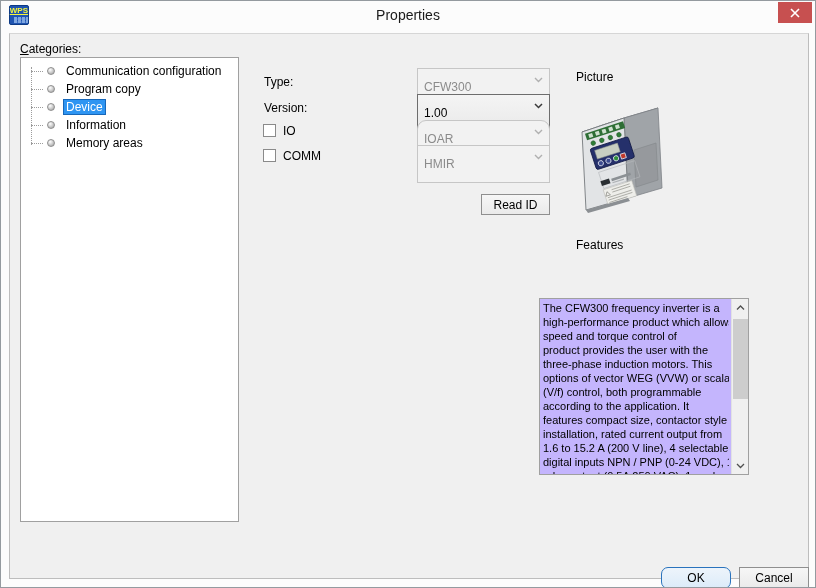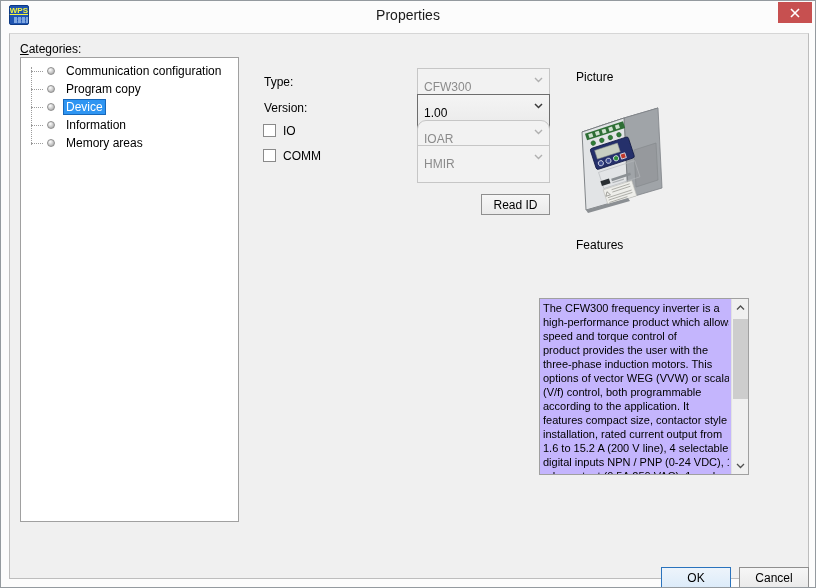--- a/index.html
+++ b/index.html
@@ -262,17 +262,17 @@
         </div>
         <div class="sb-thumb"></div>
         <div class="sb-arrow" style="bottom:0;">
           <svg width="9" height="6" viewBox="0 0 9 6">
               <path d="M1 1 L4.5 4.5 L8 1" stroke="#505050" stroke-width="1.3" fill="none"></path>
             </svg>
         </div>
       </div>
     </div>
 
-    <div class="btn default-focus" style="left:651px; top:516px; width:70px; height:22px;">OK</div>
+    <div class="btn default-focus" style="left:651px; top:516px; width:70px; height:22px;border-radius:7px;">OK</div>
     <div class="btn" style="left:729px; top:516px; width:70px; height:22px;">Cancel</div>
 
   </div>
 </div>
 
 </body></html>

